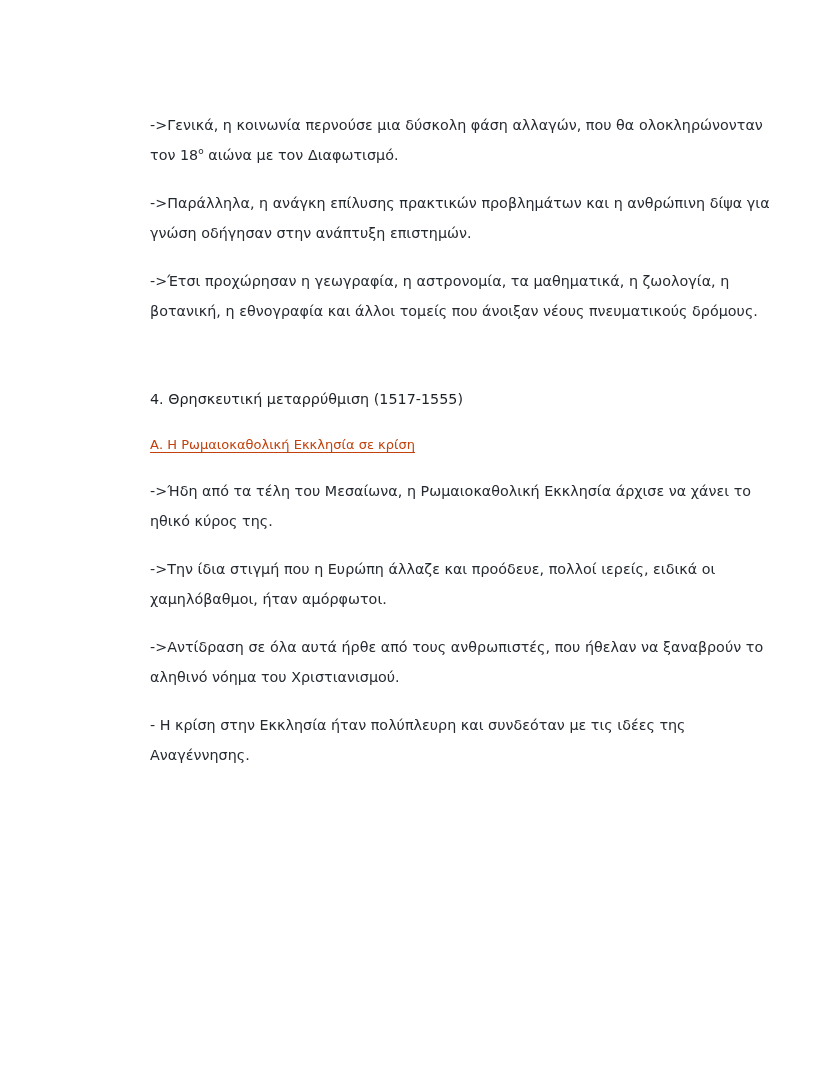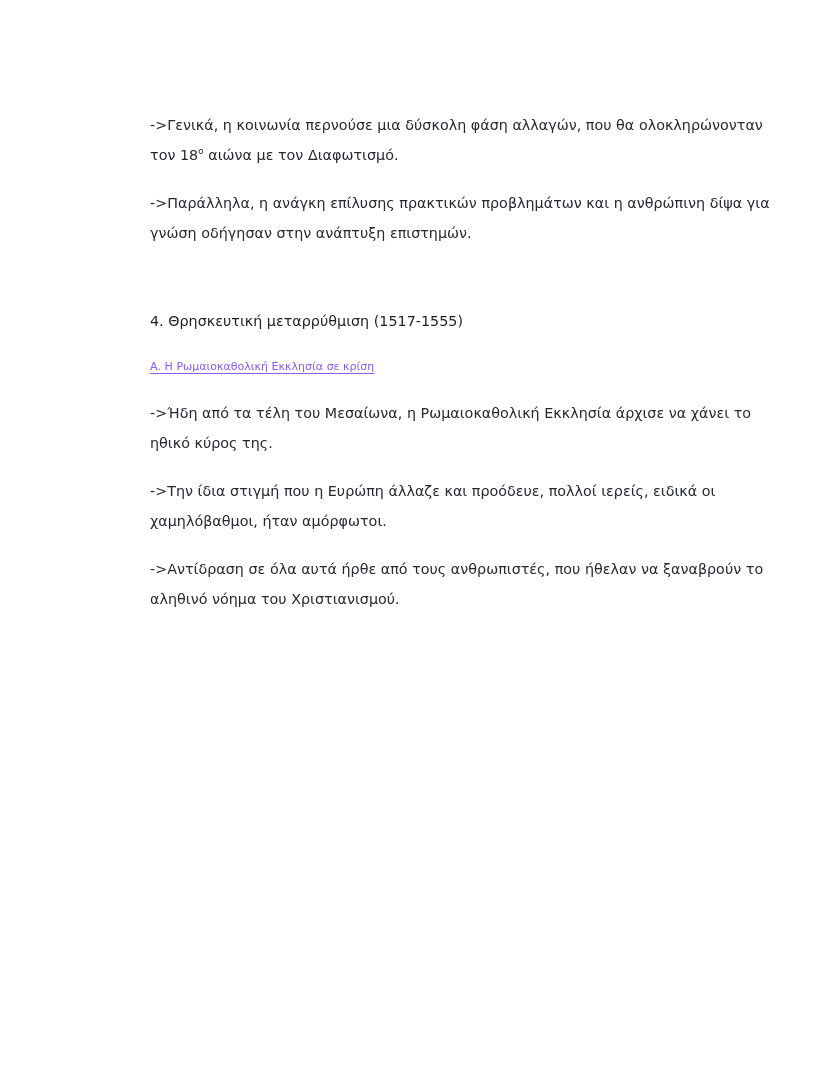--- a/index.html
+++ b/index.html
@@ -37,23 +37,23 @@
     font-family: "DejaVu Sans", "Liberation Sans", sans-serif;
     font-size: 14.3px;
     line-height: 30px;
     color: #1c2126;
     font-weight: 400;
     margin: 0 0 16px 0;
     letter-spacing: 0.02px;
   }
   .heading-underline {
     font-family: "DejaVu Sans", "Liberation Sans", sans-serif;
-    font-size: 11px;
+    font-size: 13px;
     line-height: 30px;
-    color: #8b5cf6;
+    color: #c2410c;
     font-weight: 400;
     text-decoration: underline;
     text-underline-offset: 3px;
     text-decoration-thickness: 1px;
     margin: 0 0 16px 0;
     letter-spacing: 0.02px;
   }
   .spacer-block {
     height: 40px;
   }
@@ -66,32 +66,34 @@
 </head>
 <body>
 
 <div class="page">
   <div class="content">
 
     <p class="para"><span>-&gt;Γενικά, η κοινωνία περνούσε μια δύσκολη φάση αλλαγών, που θα ολοκληρώνονταν τον 18</span><sup>ο</sup><span> αιώνα με τον Διαφωτισμό.</span></p>
 
     <p class="para">-&gt;Παράλληλα, η ανάγκη επίλυσης πρακτικών προβλημάτων και η ανθρώπινη δίψα για γνώση οδήγησαν στην ανάπτυξη επιστημών.</p>
 
+    <p class="para">-&gt;Έτσι προχώρησαν η γεωγραφία, η αστρονομία, τα μαθηματικά, η ζωολογία, η βοτανική, η εθνογραφία και άλλοι τομείς που άνοιξαν νέους πνευματικούς δρόμους.</p>
 
     <div class="spacer-block"></div>
 
     <p class="heading-bold">4. Θρησκευτική μεταρρύθμιση (1517-1555)</p>
 
     <p class="heading-underline">Α. Η Ρωμαιοκαθολική Εκκλησία σε κρίση</p>
 
     <p class="para">-&gt;Ήδη από τα τέλη του Μεσαίωνα, η Ρωμαιοκαθολική Εκκλησία άρχισε να χάνει το ηθικό κύρος της.</p>
 
 
     <p class="para">-&gt;Την ίδια στιγμή που η Ευρώπη άλλαζε και προόδευε, πολλοί ιερείς, ειδικά οι χαμηλόβαθμοι, ήταν αμόρφωτοι.</p>
 
 
     <p class="para">-&gt;Αντίδραση σε όλα αυτά ήρθε από τους ανθρωπιστές, που ήθελαν να ξαναβρούν το αληθινό νόημα του Χριστιανισμού.</p>
 
 
 
+    <p class="para">- Η κρίση στην Εκκλησία ήταν πολύπλευρη και συνδεόταν με τις ιδέες της Αναγέννησης.</p>
 
   </div>
 </div>
 
 </body></html>

